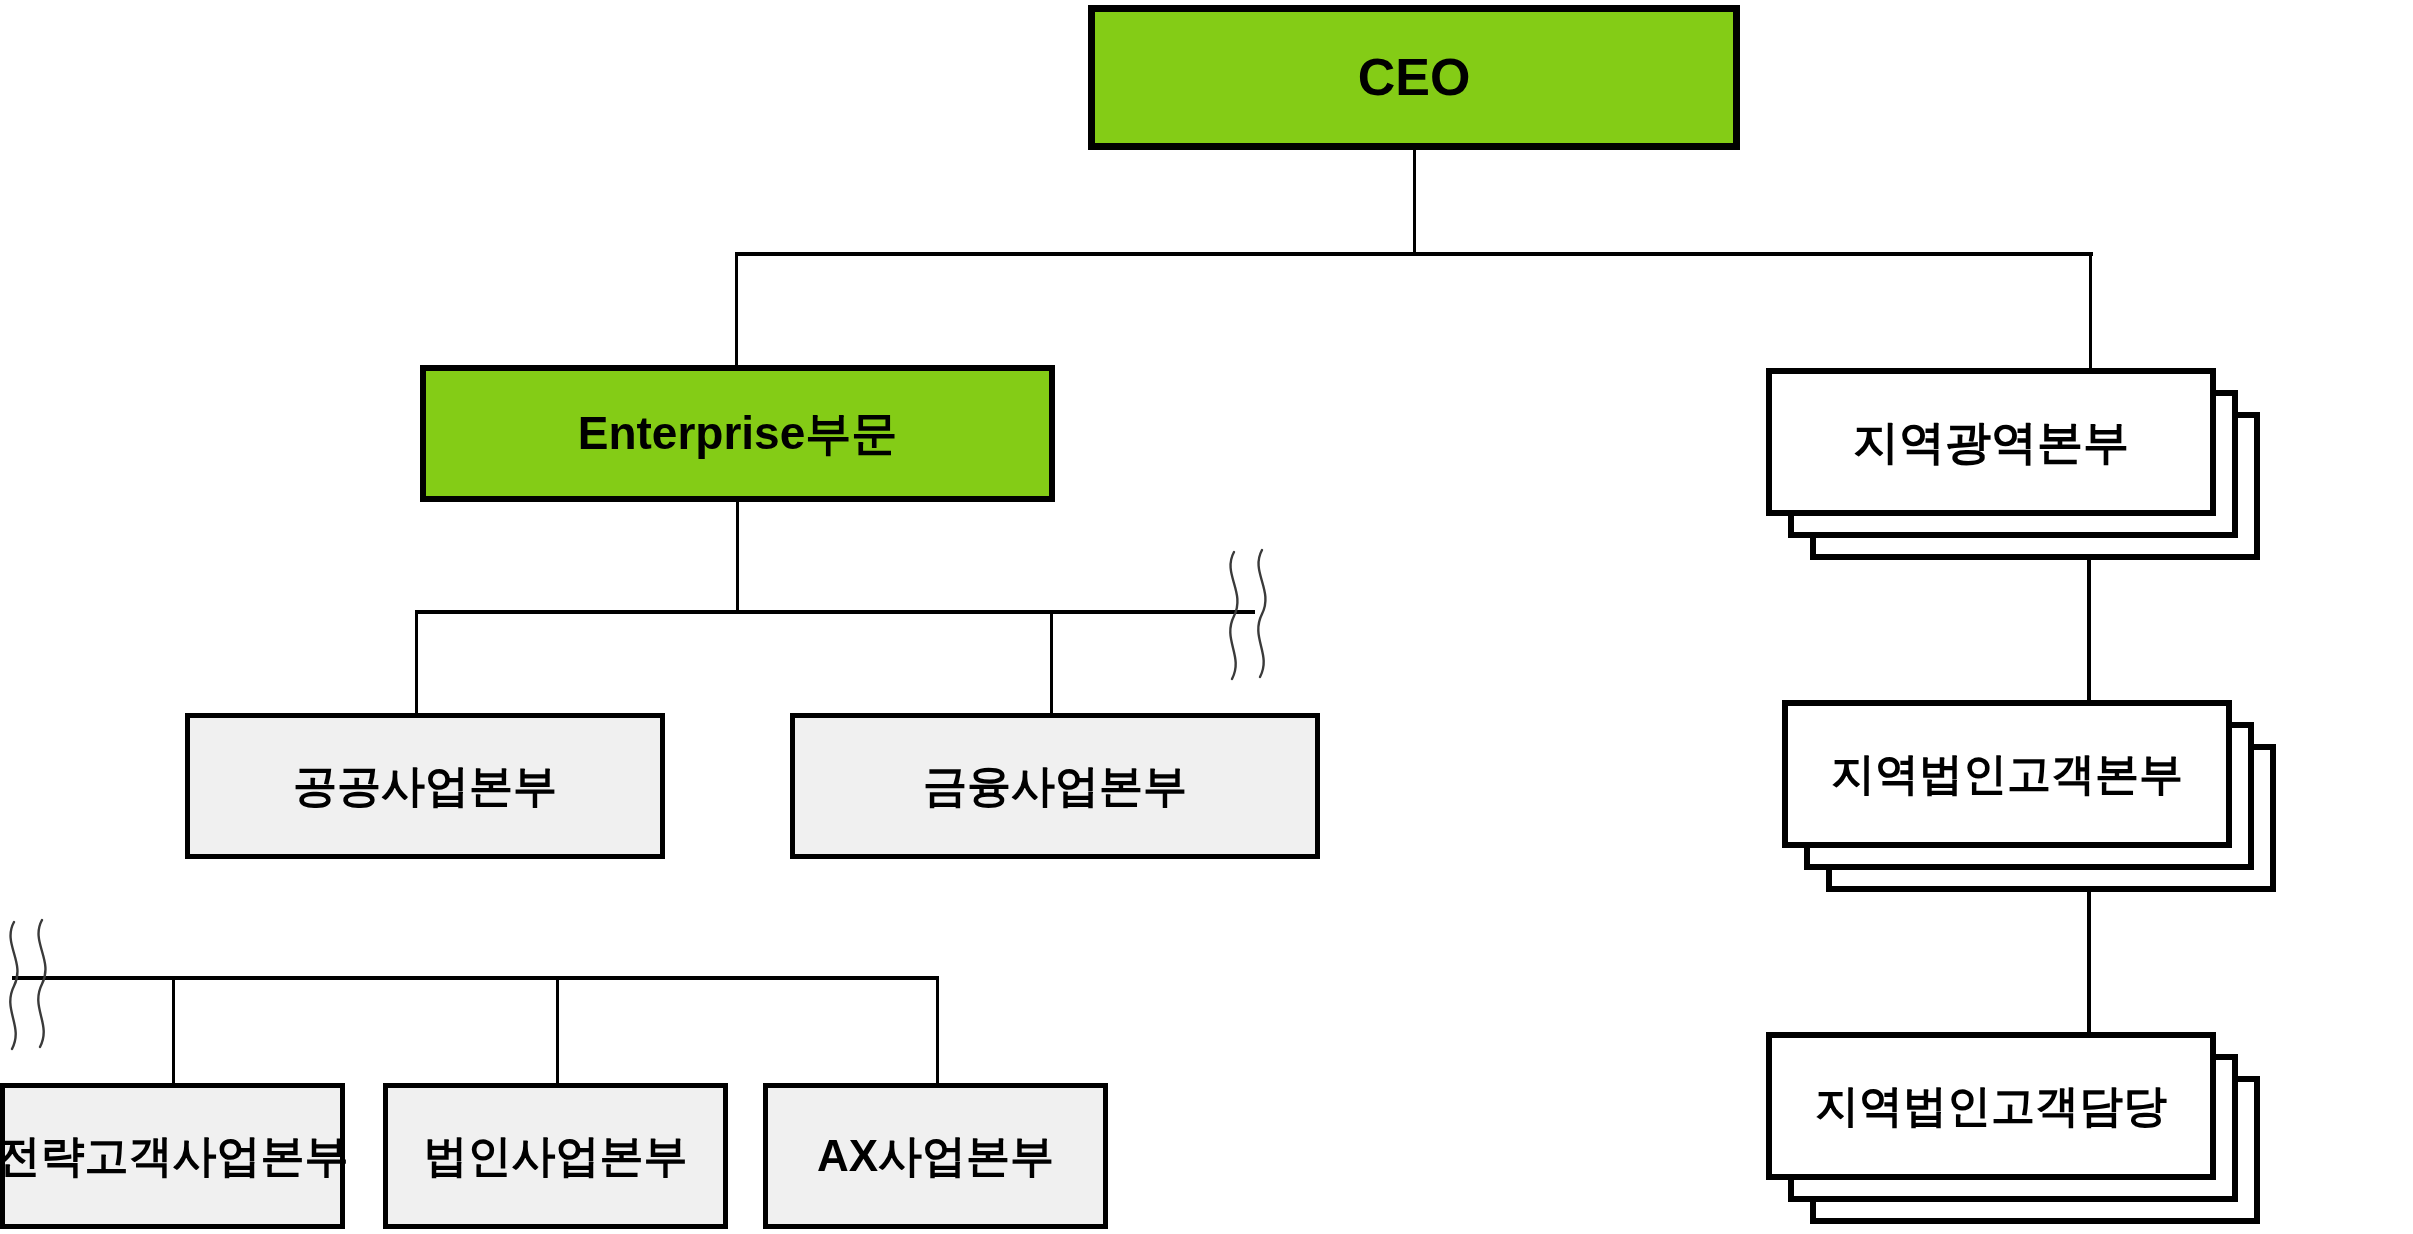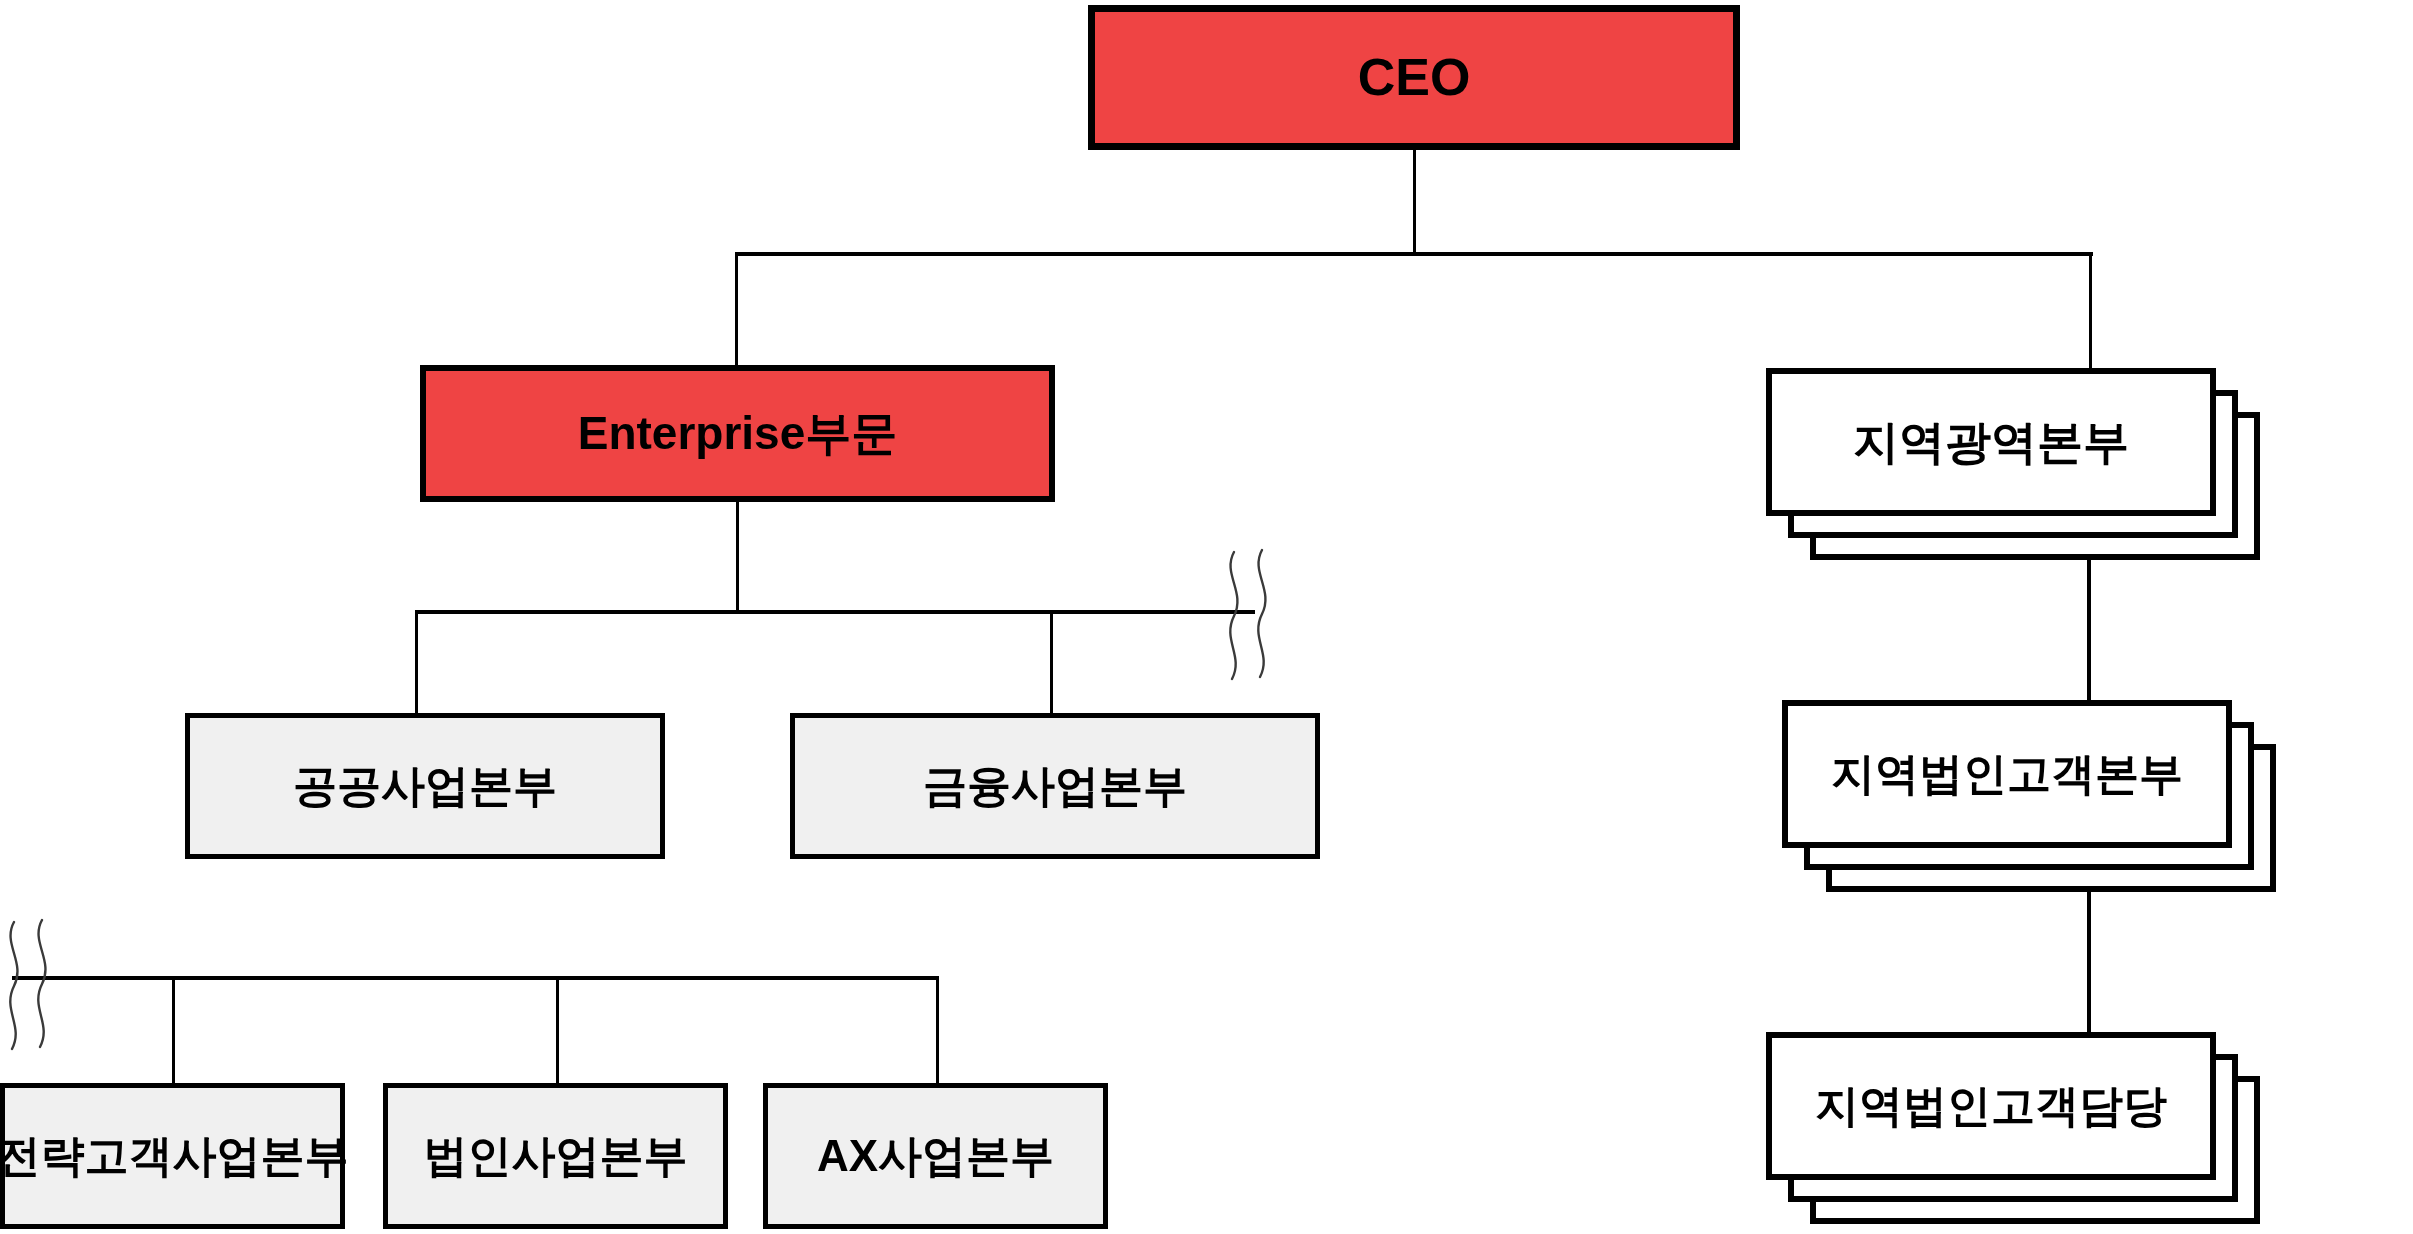--- a/index.html
+++ b/index.html
@@ -19,21 +19,21 @@
   }
 
   
   .node {
     position: absolute;
     box-sizing: border-box;
     display: flex;
     align-items: center;
     justify-content: center;
     border: 6px solid #000000;
-    background: #ef4444;
+    background: #84cc16;
     color: #000000;
     font-weight: bold;
     text-align: center;
     line-height: 1.1;
     white-space: nowrap;
     z-index: 5;
   }
   .node.shaded {
     background: #f0f0f0;
     border-width: 5px;

